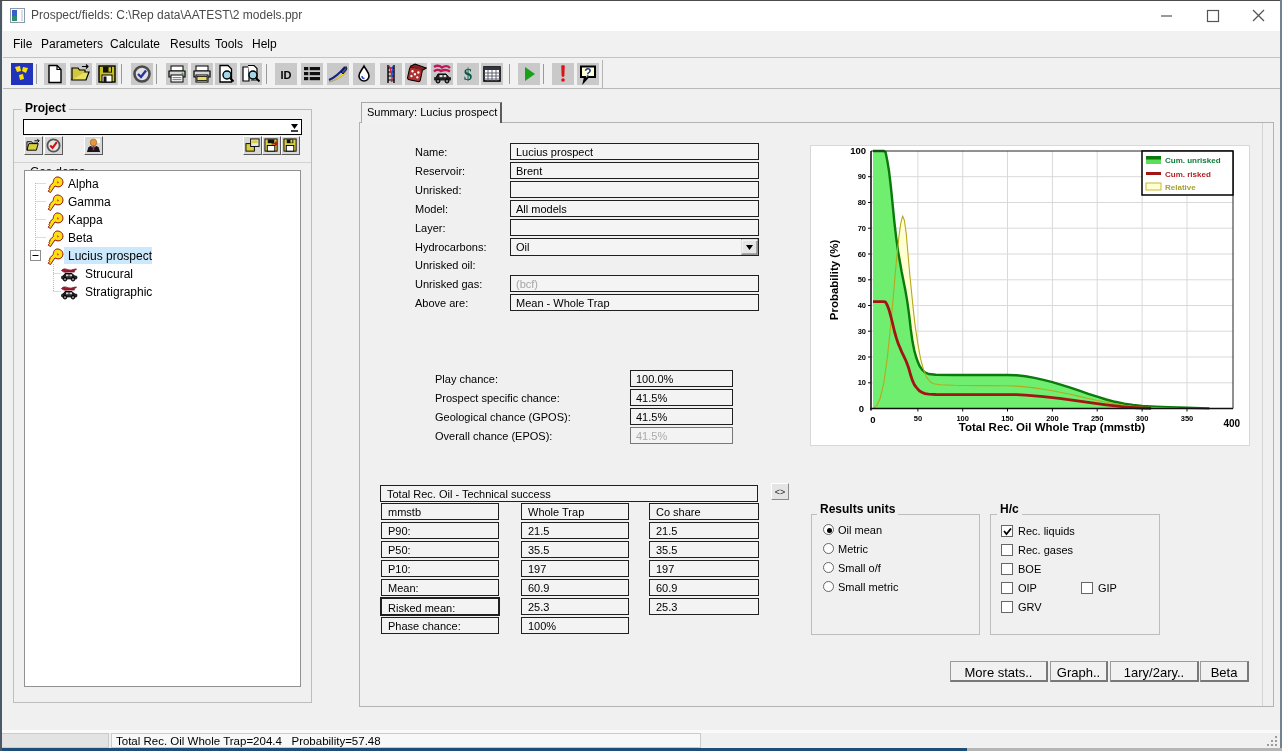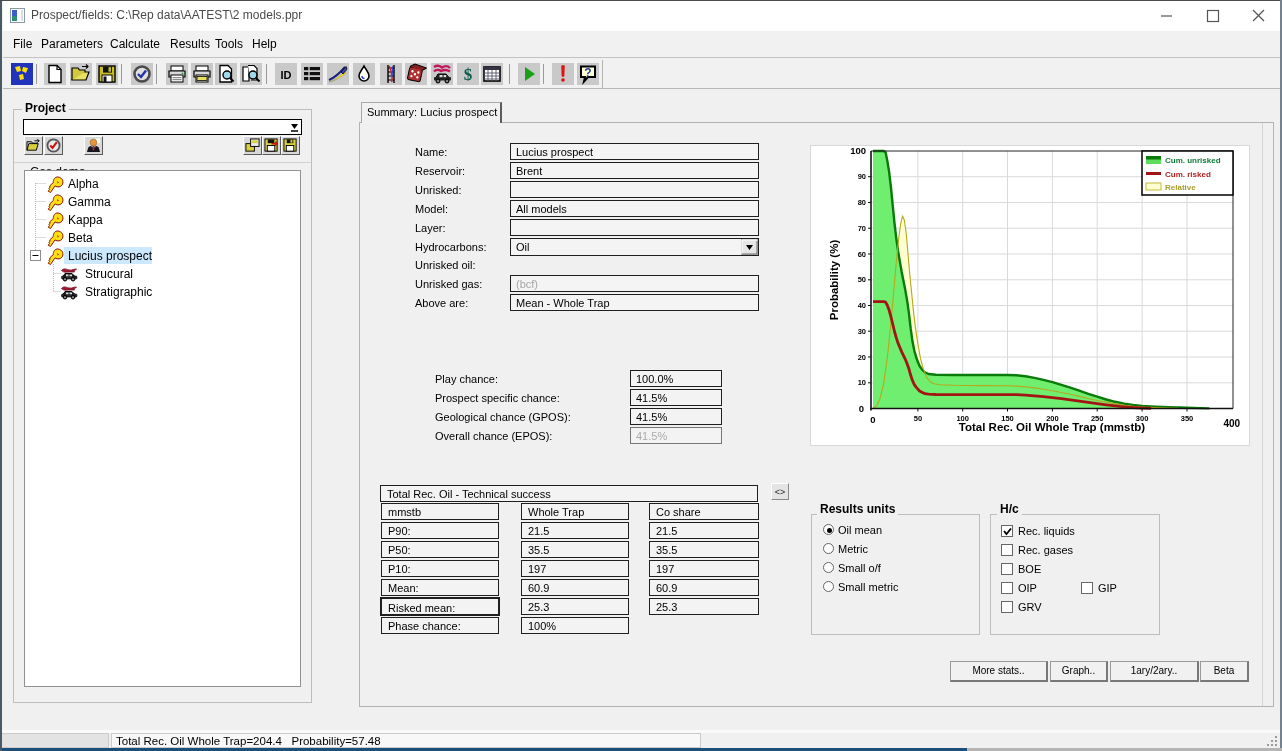--- a/index.html
+++ b/index.html
@@ -30,31 +30,31 @@
 #tree { left:24px; top:170px; width:277px; height:517px; background:#fff; border:1px solid #919191; }
 .titem { position:absolute; font-size:12px; color:#000; }
 
 #tab { left:361px; top:102px; width:141px; height:21px; background:#f1f1f1; border-top:1px solid #a8a8a8; border-left:1px solid #a8a8a8; border-right:2px solid #5c5c5c; }
 #tabtext { left:367px; top:106px; font-size:11px; }
 #panel { left:359px; top:122px; width:915px; height:585px; background:#f0f0f0; border:1px solid #b3b3b3; }
 #panline { left:1262px; top:123px; width:1px; height:583px; background:#d4d4d4; }
 
 .flabel { position:absolute; font-size:11px; color:#000; }
 .ffield { position:absolute; left:510px; width:249px; height:17px; background:#f4f4f4; border:1px solid #1f1f1f; font-size:11px; padding:2px 0 0 5px; }
-.cfield { position:absolute; left:630px; width:92px; height:17px; background:#f3f3f3; border:1px solid #1f1f1f; font-size:11px; padding:2px 0 0 5px; }
+.cfield { position:absolute; left:630px; width:103px; height:17px; background:#f3f3f3; border:1px solid #1f1f1f; font-size:11px; padding:2px 0 0 5px; }
 
 .tcell { position:absolute; height:17px; background:#f3f3f3; border:1px solid #1f1f1f; font-size:11px; padding:2px 0 0 6px; }
 
 .gbox { position:absolute; border:1px solid #bdbdbd; }
 .glabel { position:absolute; font-size:12px; font-weight:bold; background:#f0f0f0; padding:0 3px; }
 .radio { position:absolute; width:11px; height:11px; border-radius:50%; background:#fff; border:1px solid #666; }
 .check { position:absolute; width:12px; height:12px; background:#fff; border:1px solid #666; }
 .ctext { position:absolute; font-size:11px; }
 
-.bbtn { position:absolute; top:661px; height:21px; background:#f1f1f1; border:1px solid #9a9a9a; border-right:2px solid #787878; border-bottom:2px solid #787878; font-size:10px; text-align:center; padding-top:3px; }
+.bbtn { position:absolute; top:661px; height:21px; background:#f1f1f1; border:1px solid #9a9a9a; border-right:2px solid #787878; border-bottom:2px solid #787878; font-size:13px; text-align:center; padding-top:3px; }
 
 #chart { left:810px; top:145px; width:440px; height:301px; background:#fff; border:1px solid #d8d8d8; }
 
 #status { left:0px; top:733px; width:1282px; height:15px; background:#f0f0f0; }
 #st1 { left:1px; top:733px; width:108px; height:15px; background:#e3e3e3; border:1px solid #cbcbcb; }
 #st2 { left:111px; top:733px; width:590px; height:15px; background:#f8f8f8; border:1px solid #cbcbcb; }
 #sttext { left:116px; top:735px; font-size:11.5px; color:#000; }
 #botedge1 { left:0; top:748px; width:967px; height:3px; background:#1d4e77; }
 #botedge2 { left:967px; top:748px; width:315px; height:3px; background:#b5b5b5; }
 </style>

